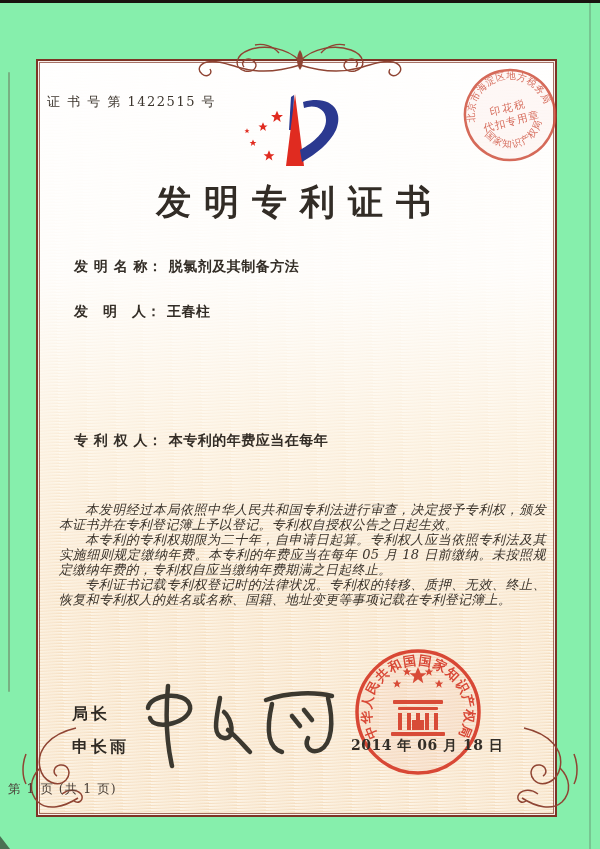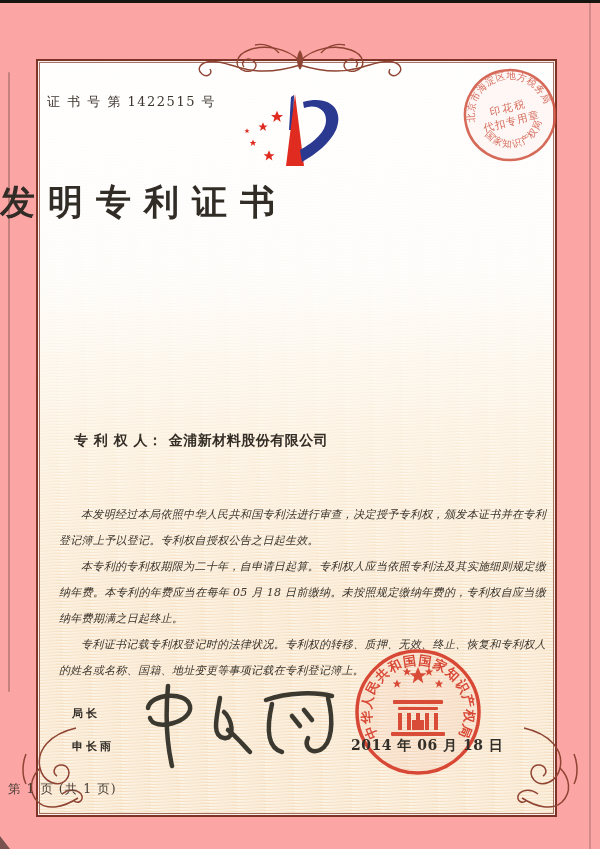--- a/index.html
+++ b/index.html
@@ -1,46 +1,46 @@
 <!DOCTYPE html>
 <html><head>
 <meta charset="utf-8">
 <style>
   html,body{margin:0;padding:0;background:#e8e8e8;}
   .page{
-    position:relative;width:600px;height:849px;background:#fca5a5;
+    position:relative;width:600px;height:849px;background:#86efac;
     font-family:"DejaVu Serif","Liberation Serif",serif;
     overflow:hidden;margin:0 auto;
   }
   
   .scan-top{position:absolute;left:0;top:0;width:100%;height:3px;background:#181410;}
   .scan-left{position:absolute;left:8px;top:72px;width:2px;height:620px;background:rgba(95,62,55,.35);border-radius:2px;}
   .scan-right{position:absolute;left:589px;top:3px;width:2px;height:846px;background:rgba(70,55,48,.22);}
   .scan-corner{position:absolute;left:0;bottom:0;width:10px;height:13px;background:rgba(35,28,24,.6);
     clip-path:polygon(0 0,0 100%,100% 100%);}
   
   .frame{
     position:absolute;left:36px;top:59px;width:517px;height:754px;
     border:2px solid #7d3426;
     box-shadow:inset 0 0 0 1px rgba(255,253,250,.9), inset 0 0 0 2px rgba(130,56,40,.7);
     background:
       linear-gradient(180deg, rgba(255,255,255,.97) 0%, rgba(255,255,255,.88) 28%,
         rgba(255,249,238,.55) 50%, rgba(253,238,216,.22) 72%, rgba(251,231,205,.10) 100%),
       repeating-linear-gradient(178deg,#fdf5e8 0px,#f4dcbe 1px,#fdf6ea 2px,#f8e9d3 3px);
   }
   .cert-no{position:absolute;left:47px;top:93px;font-size:13px;letter-spacing:1.5px;color:#3c352d;white-space:nowrap;}
-  .title{position:absolute;left:0;top:179px;width:100%;text-align:left;
+  .title{position:absolute;left:0;top:179px;width:100%;text-align:center;
     font-size:35px;font-weight:bold;letter-spacing:13px;padding-left:0;box-sizing:border-box;color:#322c26;}
   .row{position:absolute;left:74px;font-size:14px;color:#332d26;font-weight:600;white-space:nowrap;letter-spacing:.5px;}
   .row .val{margin-left:6px;font-weight:600;}
   .r0{top:258px}.r1{top:303px}.r2{top:346px}.r3{top:388px}.r4{top:432px}.r5{top:476px}
-  .body-text{position:absolute;left:59px;top:502px;width:487px;font-size:11px;line-height:26px;
+  .body-text{position:absolute;left:59px;top:502px;width:487px;font-size:13px;line-height:15px;
     text-align:justify;color:#3a332b;font-style:italic;letter-spacing:.3px;}
   .body-text p{margin:0;text-indent:2em;}
-  .director{position:absolute;left:72px;top:697px;font-size:11px;font-weight:bold;
+  .director{position:absolute;left:72px;top:697px;font-size:16px;font-weight:bold;
     color:#2f2a24;letter-spacing:3px;line-height:33px;}
   .footer{position:absolute;left:0;top:781px;width:100%;text-align:left;font-size:12.5px;color:#4a4038;letter-spacing:1px;padding-left:8px;}
   .seal-date{position:absolute;left:351px;top:737px;font-size:14px;font-weight:600;color:#332e27;
     letter-spacing:.5px;z-index:6;white-space:nowrap;}
   svg{overflow:visible;}
   .abs{position:absolute;}
   .flip{transform:scaleX(-1);}
 </style>
 </head>
 <body>
@@ -107,22 +107,28 @@
       <text font-size="9.5" fill="#cd4a36" letter-spacing="1">
         <textPath href="#taxBottom" startOffset="50%" text-anchor="middle">国家知识产权局</textPath>
       </text>
       <text x="57" y="53" font-size="10.5" fill="#cd4a36" text-anchor="middle" letter-spacing="2">印花税</text>
       <text x="57" y="67" font-size="10.5" fill="#cd4a36" text-anchor="middle" letter-spacing="1">代扣专用章</text>
     </g>
   </svg>
 
   <div class="title">发明专利证书</div>
 
+  <div class="row r0">
+    <span>发 明 名 称：</span><span class="val">脱氯剂及其制备方法</span>
+  </div>
+  <div class="row r1">
+    <span>发　明　人：</span><span class="val">王春柱</span>
+  </div>
   <div class="row r4">
-    <span>专 利 权 人：</span><span class="val">金浦新材料股份有限公司</span>
+    <span>专 利 权 人：</span><span class="val">本专利的年费应当在每年</span>
   </div>
 
   <div class="body-text">
     <p>本发明经过本局依照中华人民共和国专利法进行审查，决定授予专利权，颁发本证书并在专利登记簿上予以登记。专利权自授权公告之日起生效。</p>
     <p>本专利的专利权期限为二十年，自申请日起算。专利权人应当依照专利法及其实施细则规定缴纳年费。本专利的年费应当在每年 05 月 18 日前缴纳。未按照规定缴纳年费的，专利权自应当缴纳年费期满之日起终止。</p>
     <p>专利证书记载专利权登记时的法律状况。专利权的转移、质押、无效、终止、恢复和专利权人的姓名或名称、国籍、地址变更等事项记载在专利登记簿上。</p>
   </div>
 
   <div class="director">
     <div>局长</div>

